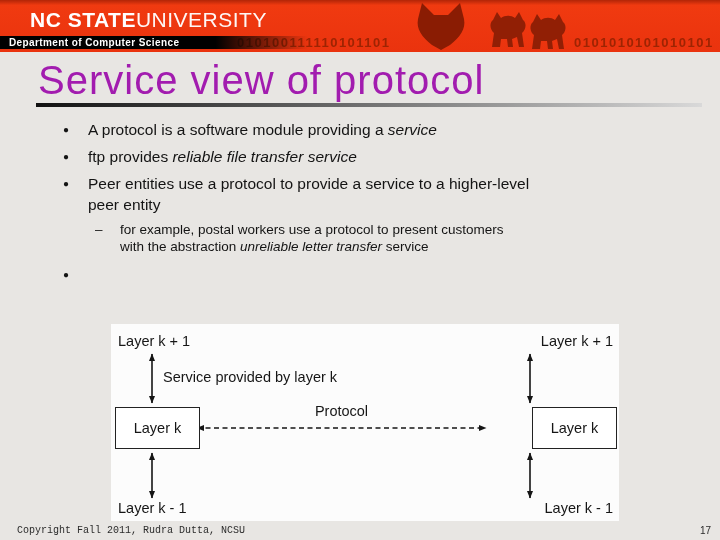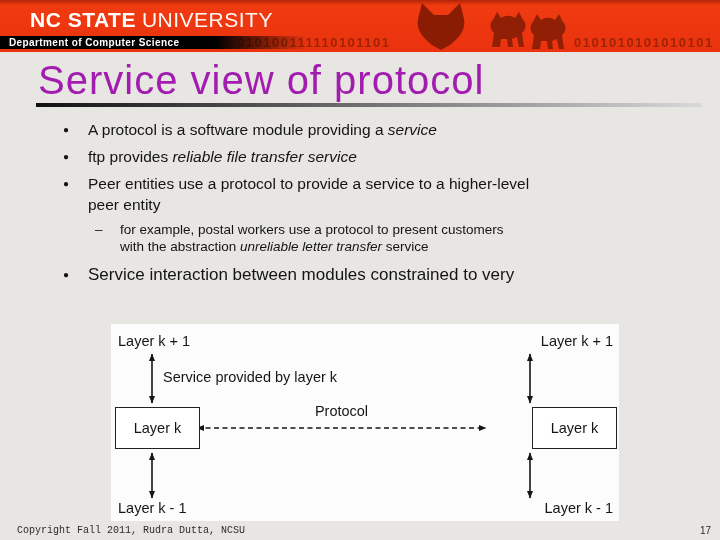--- a/index.html
+++ b/index.html
@@ -12,21 +12,21 @@
   
   .header{
     position:absolute;left:0;top:0;width:720px;height:52px;
     background:linear-gradient(#b22507 0%, #f03a10 10%, #ea330e 100%);
   }
   .brand{
     position:absolute;left:30px;top:8px;
     font-size:21px;letter-spacing:.5px;color:#fff;white-space:nowrap;
   }
   .brand .bold{font-weight:700;}
-  .brand .reg{font-weight:400;margin-left:6px;opacity:.96;}
+  .brand .reg{font-weight:400;opacity:.96;}
   .dept-bar{
     position:absolute;left:0;top:36px;width:308px;height:13px;
     background:linear-gradient(to right,#000 0%,#000 70%,rgba(0,0,0,0) 100%);
     color:#fff;font-size:10px;font-weight:700;line-height:13px;
     letter-spacing:.4px;padding-left:9px;box-sizing:border-box;white-space:nowrap;
   }
   .binary{
     position:absolute;top:35px;font-size:13px;font-weight:700;
     color:#9e2403;letter-spacing:1.5px;white-space:nowrap;
   }
@@ -127,21 +127,20 @@
       <div>for example, postal workers use a protocol to present customers</div>
       <div>
         <span>with the abstraction </span><span class="i">unreliable letter transfer</span><span> service</span>
       </div>
     </div>
   </div>
 
   <div class="b b4">
     <span class="dot">●</span>
     <div>
-      <div>Service interaction between modules constrained to very</div>
     </div>
   </div>
 
 </div>
 
 <div class="diagram">
   <svg width="460" height="197" viewBox="0 0 460 197">
     <defs>
       <marker id="ah" markerWidth="10" markerHeight="8" refX="7.5" refY="3.5" orient="auto-start-reverse" markerUnits="userSpaceOnUse">
         <path d="M0.5,0.5 L8,3.5 L0.5,6.5 Z" fill="#151515"></path>

